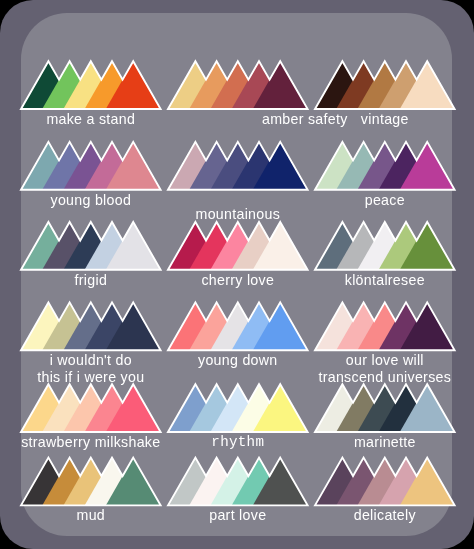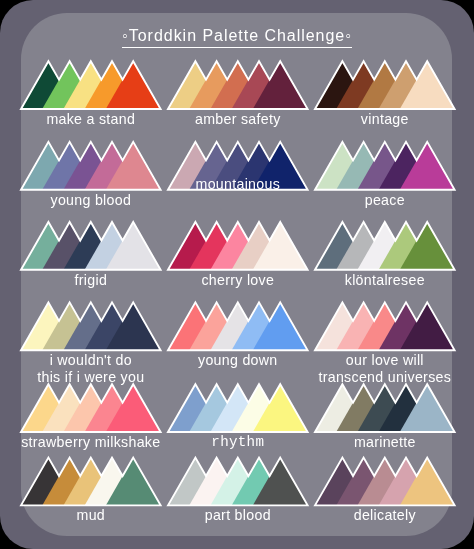--- a/index.html
+++ b/index.html
@@ -16,21 +16,20 @@
   #title .bullet{font-size:16px;vertical-align:0px;}
   svg#mt{position:absolute;left:0;top:0;width:474px;height:549px;}
   .lbl{position:absolute;color:#ffffff;font-size:14.2px;line-height:16.5px;
        letter-spacing:0.3px;text-align:center;white-space:pre;}
 </style>
 </head>
 <body>
 
 <div id="frame">
   <div id="inner"></div>
-  <div id="title"><span class="u"><span class="bullet">◦</span><span>Torddkin Palette Challenge</span><span class="bullet">◦</span></span></div>
   <svg id="mt" viewBox="0 0 474 549" width="474" height="549">
       <g>
         <polygon points="21,109 48.4,61.2 75.8,109" fill="#0F4A36"></polygon>
         <polygon points="42.199999999999996,109 69.6,61.2 97,109" fill="#72C45C"></polygon>
         <polygon points="63.4,109 90.8,61.2 118.19999999999999,109" fill="#F8E183"></polygon>
         <polygon points="84.6,109 112,61.2 139.4,109" fill="#F79A2B"></polygon>
         <polygon points="105.79999999999998,109 133.2,61.2 160.6,109" fill="#E63E16"></polygon>
         <path d="M 21 109 L 48.4 61.2 L 59 79.69197080291971 L 69.6 61.2 L 80.19999999999999 79.69197080291971 L 90.8 61.2 L 101.39999999999999 79.69197080291971 L 112 61.2 L 122.6 79.69197080291971 L 133.2 61.2 L 160.6 109 Z" fill="none" stroke="#ffffff" stroke-width="1.9" stroke-linejoin="miter"></path>
       </g>
       <g>
@@ -165,33 +164,33 @@
         <polygon points="315,505.4 342.4,457.6 369.79999999999995,505.4" fill="#5A435C"></polygon>
         <polygon points="336.2,505.4 363.59999999999997,457.6 390.99999999999994,505.4" fill="#7A5570"></polygon>
         <polygon points="357.4,505.4 384.79999999999995,457.6 412.19999999999993,505.4" fill="#B98C92"></polygon>
         <polygon points="378.6,505.4 406,457.6 433.4,505.4" fill="#D6A3AE"></polygon>
         <polygon points="399.8,505.4 427.2,457.6 454.59999999999997,505.4" fill="#EDC47F"></polygon>
         <path d="M 315 505.4 L 342.4 457.6 L 353 476.0919708029197 L 363.59999999999997 457.6 L 374.2 476.0919708029197 L 384.79999999999995 457.6 L 395.4 476.0919708029197 L 406 457.6 L 416.6 476.0919708029197 L 427.2 457.6 L 454.6 505.4 Z" fill="none" stroke="#ffffff" stroke-width="1.9" stroke-linejoin="miter"></path>
       </g>
     </svg>
   <div id="labels">
       <div class="lbl" style="left: -19px; top: 110.8px; width: 219.6px;">make a stand</div>
-      <div class="lbl" style="left: 128px; top: 110.8px; width: 219.6px;">amber safety</div>
+      <div class="lbl" style="left: 128px; top: 110.8px; width: 219.6px; text-align: right;">amber safety</div>
       <div class="lbl" style="left: 275px; top: 110.8px; width: 219.6px;">vintage</div>
       <div class="lbl" style="left: -19px; top: 191.5px; width: 219.6px;">young blood</div>
-      <div class="lbl" style="left: 128px; top: 176px; width: 219.6px;">mountainous</div>
+      <div class="lbl" style="left: 128px; top: 206px; width: 219.6px;">mountainous</div>
       <div class="lbl" style="left: 275px; top: 191.5px; width: 219.6px;">peace</div>
       <div class="lbl" style="left: -19px; top: 271.6px; width: 219.6px;">frigid</div>
       <div class="lbl" style="left: 128px; top: 271.6px; width: 219.6px;">cherry love</div>
       <div class="lbl" style="left: 275px; top: 271.6px; width: 219.6px;">klöntalresee</div>
       <div class="lbl" style="left: -19px; top: 352px; width: 219.6px;">i wouldn't do
 this if i were you</div>
       <div class="lbl" style="left: 128px; top: 352px; width: 219.6px;">young down</div>
       <div class="lbl" style="left: 275px; top: 352px; width: 219.6px;">our love will
 transcend universes</div>
       <div class="lbl" style="left: -19px; top: 433.8px; width: 219.6px;">strawberry milkshake</div>
       <div class="lbl" style="left: 128px; top: 433.8px; width: 219.6px; font-family: Liberation Mono, monospace;">rhythm</div>
       <div class="lbl" style="left: 275px; top: 433.8px; width: 219.6px;">marinette</div>
       <div class="lbl" style="left: -19px; top: 507.2px; width: 219.6px;">mud</div>
-      <div class="lbl" style="left: 128px; top: 507.2px; width: 219.6px;">part blood</div>
+      <div class="lbl" style="left: 128px; top: 507.2px; width: 219.6px;">part love</div>
       <div class="lbl" style="left: 275px; top: 507.2px; width: 219.6px;">delicately</div>
     </div>
 </div>
 
 </body></html>

